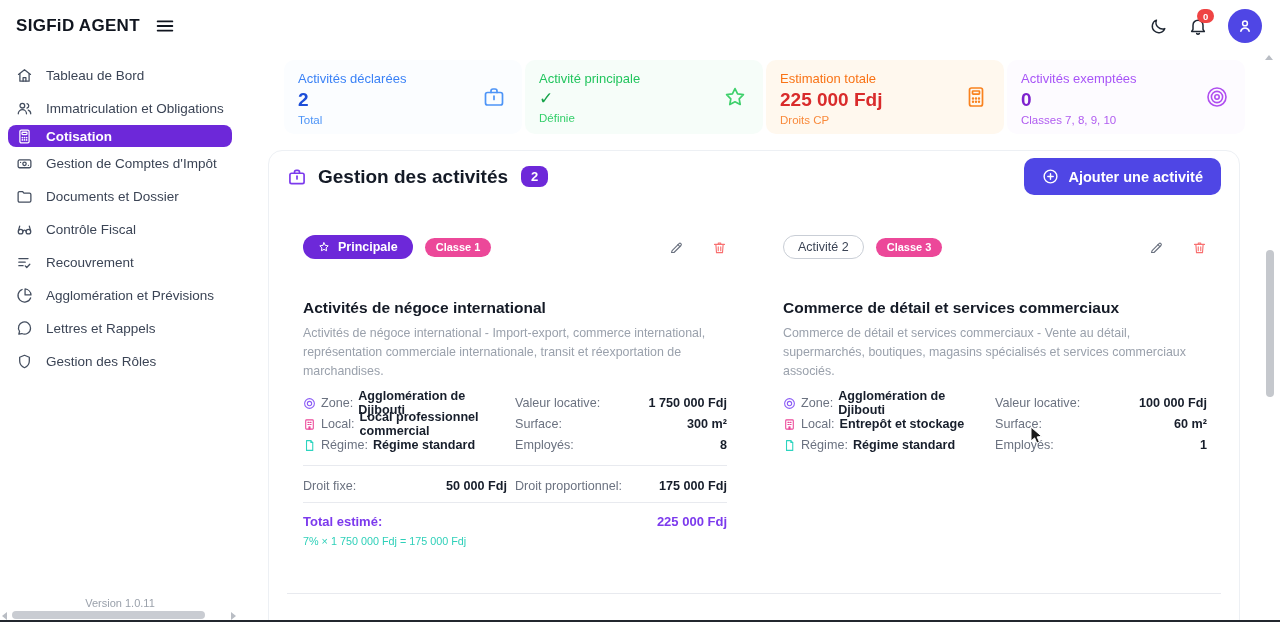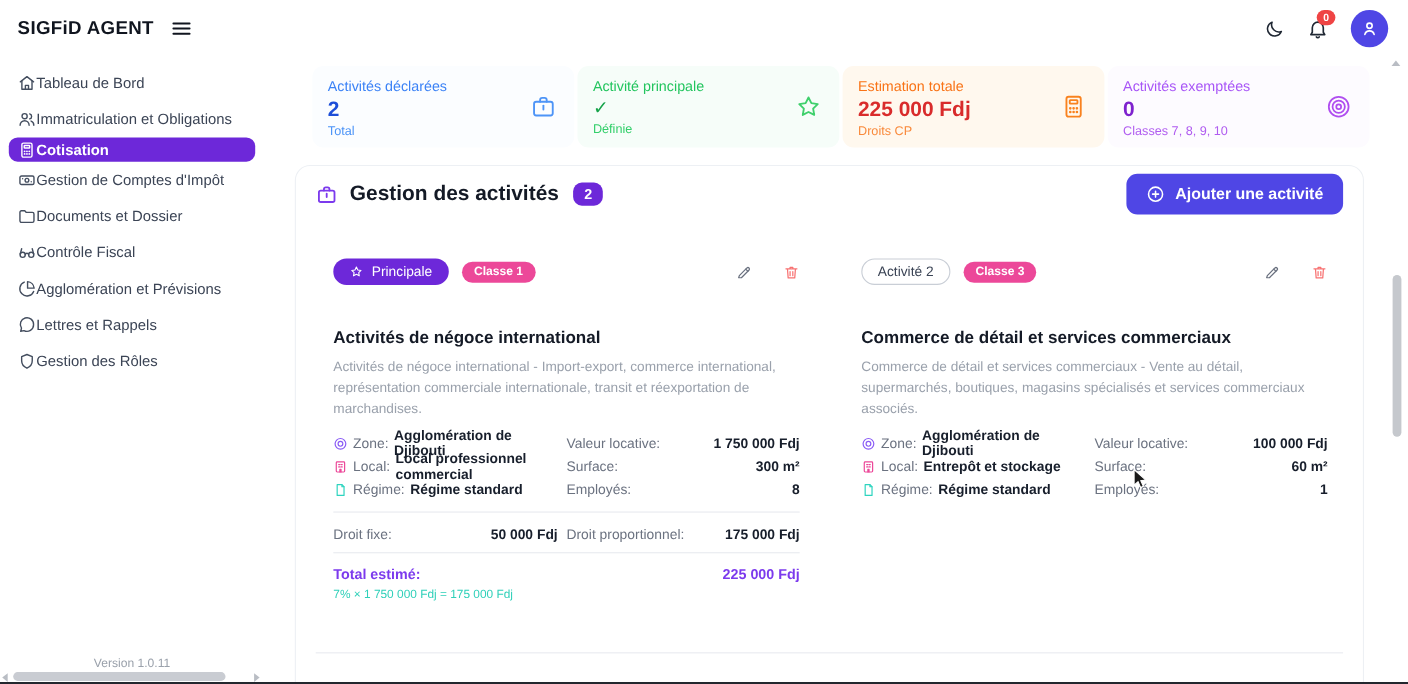--- a/index.html
+++ b/index.html
@@ -17,21 +17,21 @@
   .top-right { margin-left:auto; display:flex; align-items:center; gap:20px; }
   .moon { width:19px; height:19px; color:#1f2733; }
   .bell-wrap { position:relative; width:20px; height:20px; color:#1f2733; }
   .bell-badge { position:absolute; top:-7px; left:9px; background:#ef4444; color:#fff; font-size:9.5px; font-weight:700; padding:1.5px 6px; border-radius:9px; line-height:1.2; }
   .avatar { width:34px; height:34px; border-radius:50%; background:#4f46e5; display:flex; align-items:center; justify-content:center; color:#fff; }
   .avatar svg { width:18px; height:18px; }
 
   
   .sidebar { position:absolute; top:52px; left:0; width:260px; bottom:0; background:#fff; }
   .nav { padding-top:7px; }
-  .nav-item { height:33px; display:flex; align-items:center; padding-left:16px; font-size:13.5px; color:#3b4455; cursor:pointer; }
+  .nav-item { height:33px; display:flex; align-items:center; gap:13px; padding-left:16px; font-size:13.5px; color:#3b4455; cursor:pointer; }
   .nav-item .icon { width:17px; height:17px; color:#444e5f; stroke-width:1.8; flex:none; }
   .nav-item.active { background:#6d28d9; color:#fff; font-weight:700; border-radius:8px; margin:0 28px 0 8px; padding-left:8px; height:22px; }
   .nav-item.active .icon { color:#fff; }
   .version { position:absolute; bottom:13px; left:0; width:240px; text-align:center; font-size:11px; color:#9aa1ab; }
   .hscroll { position:absolute; bottom:2px; left:0; width:240px; height:10px; }
   .hscroll .thumb { position:absolute; left:12px; top:1px; width:193px; height:8px; border-radius:4px; background:#c9ccd2; }
   .arrow-left { position:absolute; left:2px; top:2px; width:0; height:0; border-top:4px solid transparent; border-bottom:4px solid transparent; border-right:5px solid #b9bdc4; }
   .arrow-right { position:absolute; right:4px; top:2px; width:0; height:0; border-top:4px solid transparent; border-bottom:4px solid transparent; border-left:5px solid #b9bdc4; }
 
   
@@ -53,21 +53,21 @@
   .panel-header { margin:7px -16px 0; display:flex; align-items:center; }
   .panel-title-icon { width:20px; height:20px; color:#7c3aed; stroke-width:2; }
   .panel-title { font-size:19px; font-weight:700; color:#141a26; margin-left:11px; }
   .count-badge { margin-left:13px; background:#6d28d9; color:#fff; font-size:13px; font-weight:700; padding:3px 10px; border-radius:8px; }
   .add-btn { margin-left:auto; background:#4f46e5; color:#fff; border:none; font-family:inherit; font-size:14.5px; font-weight:700; padding:10px 18px; border-radius:10px; display:flex; align-items:center; gap:9px; cursor:pointer; }
   .add-btn .icon { width:17px; height:17px; stroke-width:2; }
 
   .cards-row { display:flex; gap:56px; margin-top:40px; }
   .activity-card { width:424px; flex:none; }
   .badges-row { display:flex; align-items:center; }
-  .pill-primary { background:#6d28d9; color:#fff; font-size:12.5px; font-weight:400; padding:5px 15px; border-radius:999px; display:flex; align-items:center; gap:8px; }
+  .pill-primary { background:#6d28d9; color:#fff; font-size:12.5px; font-weight:700; padding:5px 15px; border-radius:999px; display:flex; align-items:center; gap:8px; }
   .pill-primary .icon { width:12px; height:12px; stroke-width:2; }
   .pill-outline { border:1px solid #c9ced6; color:#3b4455; font-size:12.5px; padding:4px 14px; border-radius:999px; background:#fff; }
   .pill-class { background:#ec4899; color:#fff; font-size:11px; font-weight:700; padding:3.5px 11px; border-radius:999px; margin-left:12px; }
   .card-actions { margin-left:auto; display:flex; gap:28px; align-items:center; }
   .act-edit { width:15px; height:15px; color:#6b7280; stroke-width:1.8; cursor:pointer; }
   .act-del  { width:15px; height:15px; color:#f87171; stroke-width:1.8; cursor:pointer; }
 
   .card-title { margin-top:40px; font-size:15.5px; font-weight:700; color:#141a26; }
   .card-desc { margin-top:7px; font-size:12.4px; line-height:1.55; color:#9aa1ac; }
 
@@ -167,20 +167,27 @@
       <span>Documents et Dossier</span>
     </div>
     <div class="nav-item">
       <svg class="icon" viewBox="0 0 24 24">
           <circle cx="6.5" cy="15" r="3.3"></circle>
           <circle cx="17.5" cy="15" r="3.3"></circle>
           <path d="M9.8 14.6a2.3 2.3 0 0 1 4.4 0"></path>
           <path d="M3.4 14 5.2 7.2M20.6 14 18.8 7.2"></path>
         </svg>
       <span>Contrôle Fiscal</span>
+    </div>
+    <div class="nav-item">
+      <svg class="icon" viewBox="0 0 24 24">
+          <path d="M4 6.5h13M4 11.5h9M4 16.5h6"></path>
+          <path d="m13 16.8 2.2 2.2 4.3-4.5"></path>
+        </svg>
+      <span>Recouvrement</span>
     </div>
     <div class="nav-item">
       <svg class="icon" viewBox="0 0 24 24">
           <path d="M20.6 15.4A9.2 9.2 0 1 1 8.6 3.5"></path>
           <path d="M21.2 11.2A9.2 9.2 0 0 0 12.8 2.8v8.4z"></path>
         </svg>
       <span>Agglomération et Prévisions</span>
     </div>
     <div class="nav-item">
       <svg class="icon" viewBox="0 0 24 24">

